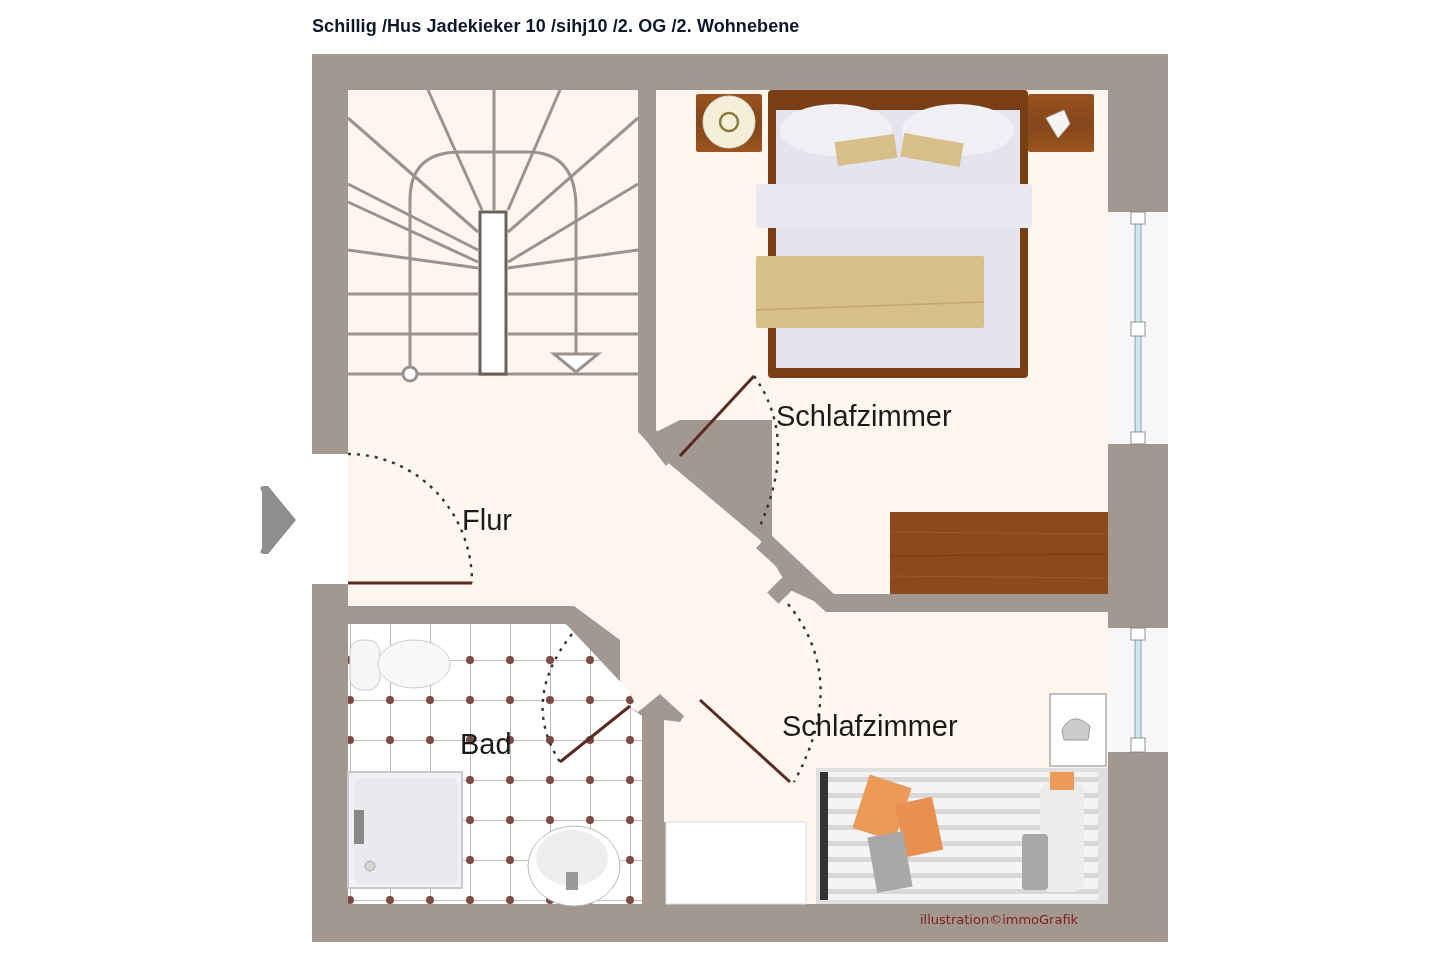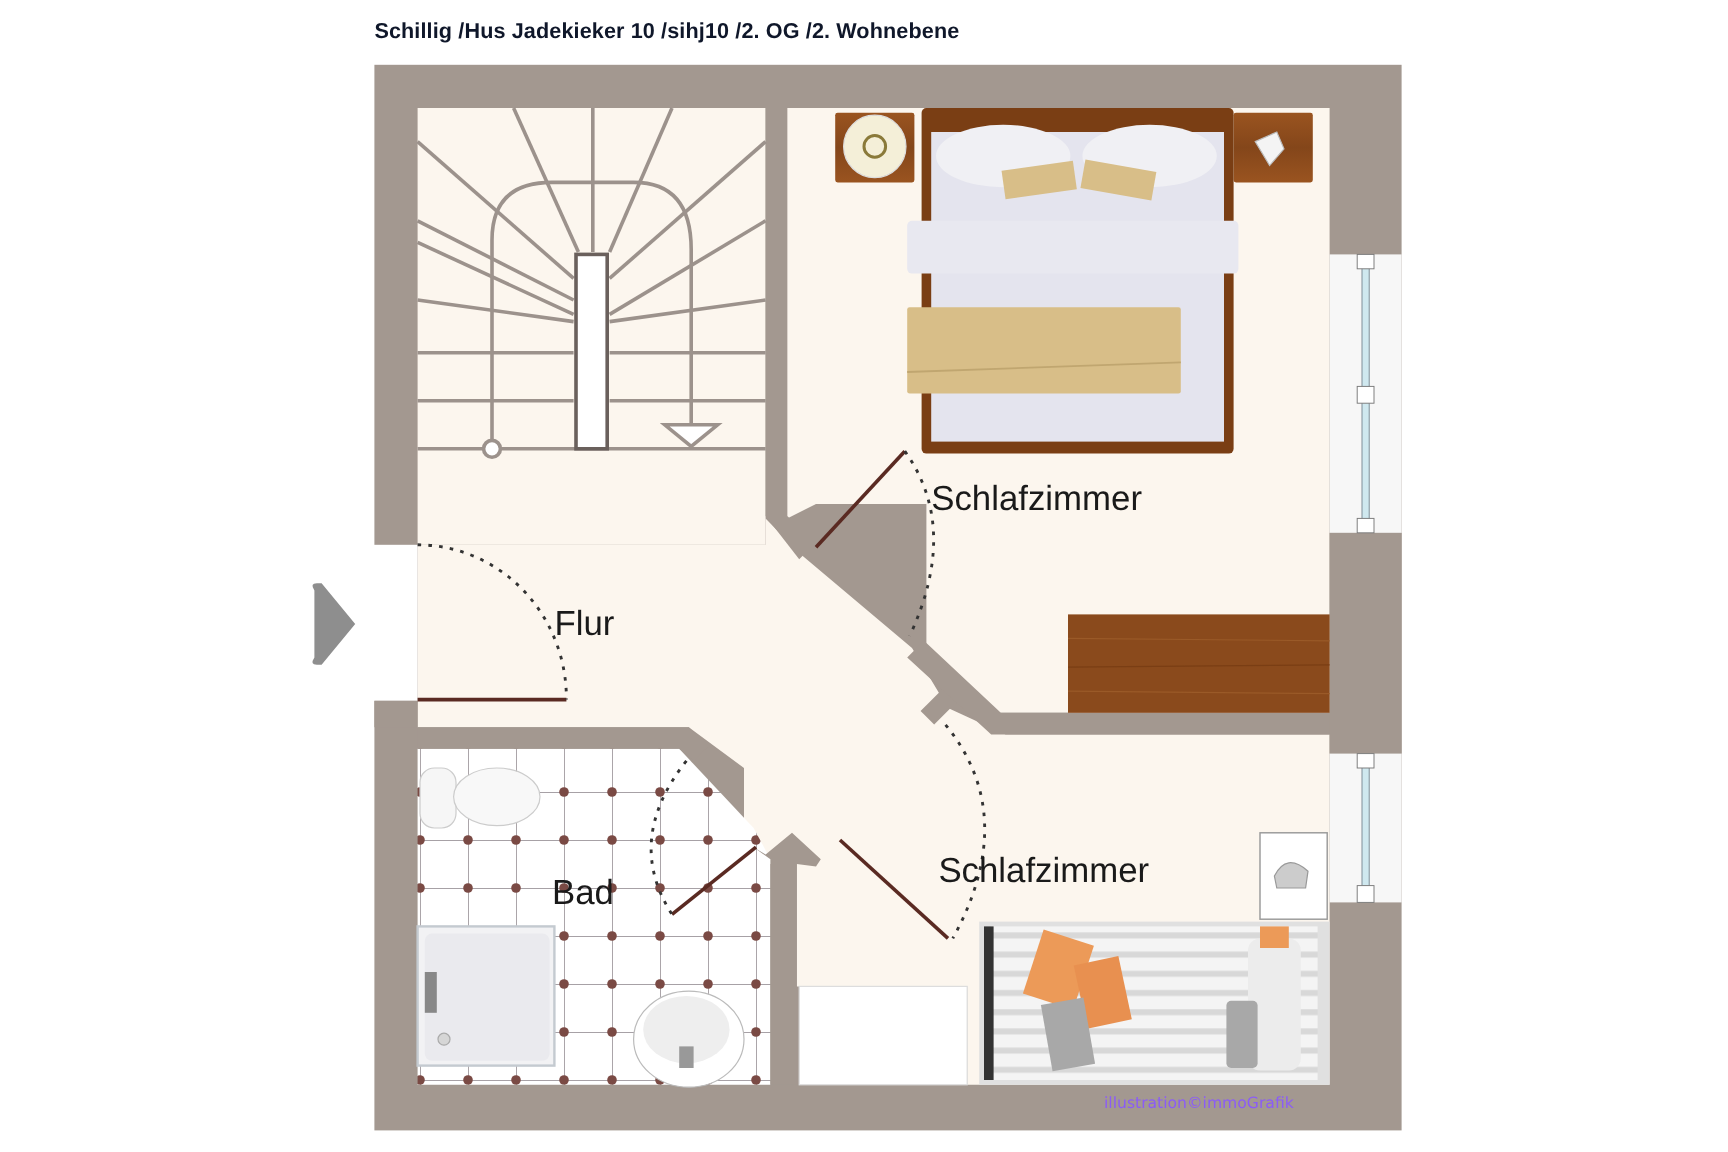--- a/index.html
+++ b/index.html
@@ -9,21 +9,21 @@
       font-family: "Liberation Sans", sans-serif; font-weight: bold;
       font-size: 18px; color: #0f172a; letter-spacing: 0.1px; white-space: nowrap;
     }
     svg.plan { position: absolute; left: 0; top: 0; }
     .room-label {
       position: absolute; font-family: Liberation Sans, sans-serif;
       font-size: 29px; color: #1a1a1a; white-space: nowrap;
     }
     .credit {
       position: absolute; left: 920px; top: 912px;
-      font-family: "DejaVu Sans", sans-serif; font-size: 13px; color: #8b5cf6; white-space: nowrap;
+      font-family: "DejaVu Sans", sans-serif; font-size: 13px; color: #7f1d1d; white-space: nowrap;
     }
   </style>
 </head>
 <body>
 
 <div class="title">Schillig /Hus Jadekieker 10 /sihj10 /2. OG /2. Wohnebene</div>
 
 <svg class="plan" width="1440" height="960" viewBox="0 0 1440 960">
   <defs>
     <pattern id="tiles" x="350" y="620" width="40" height="40" patternUnits="userSpaceOnUse">

